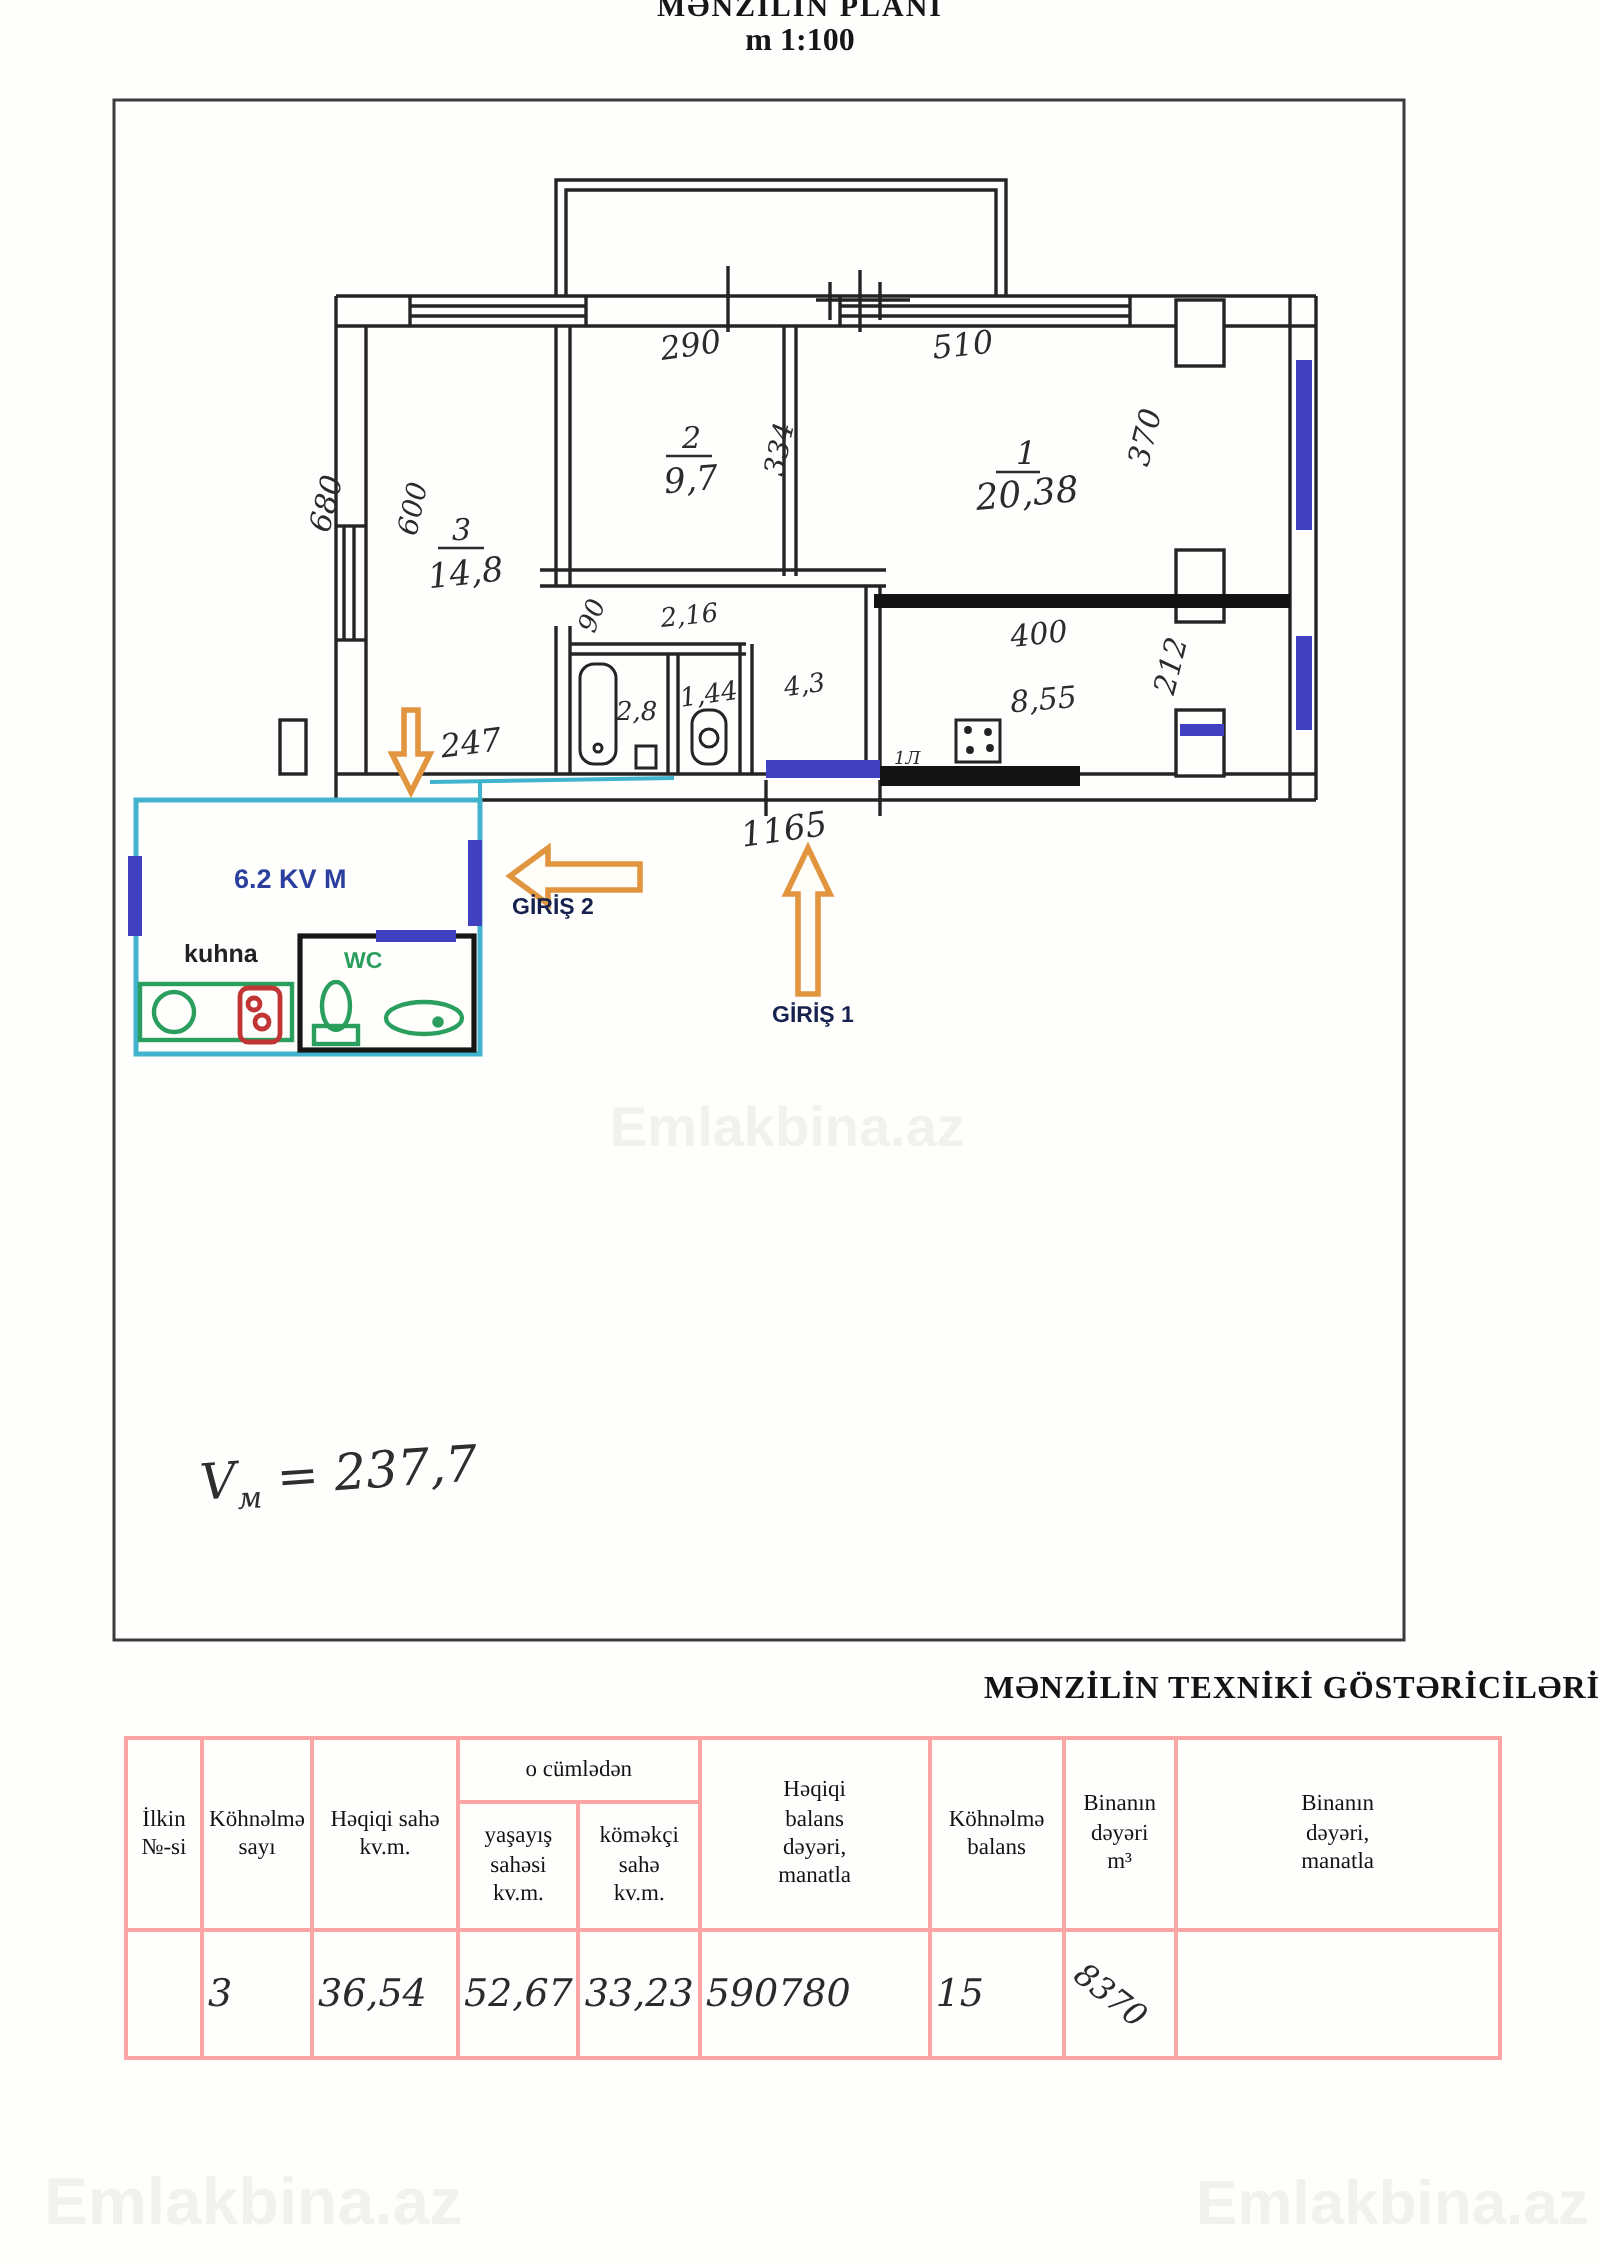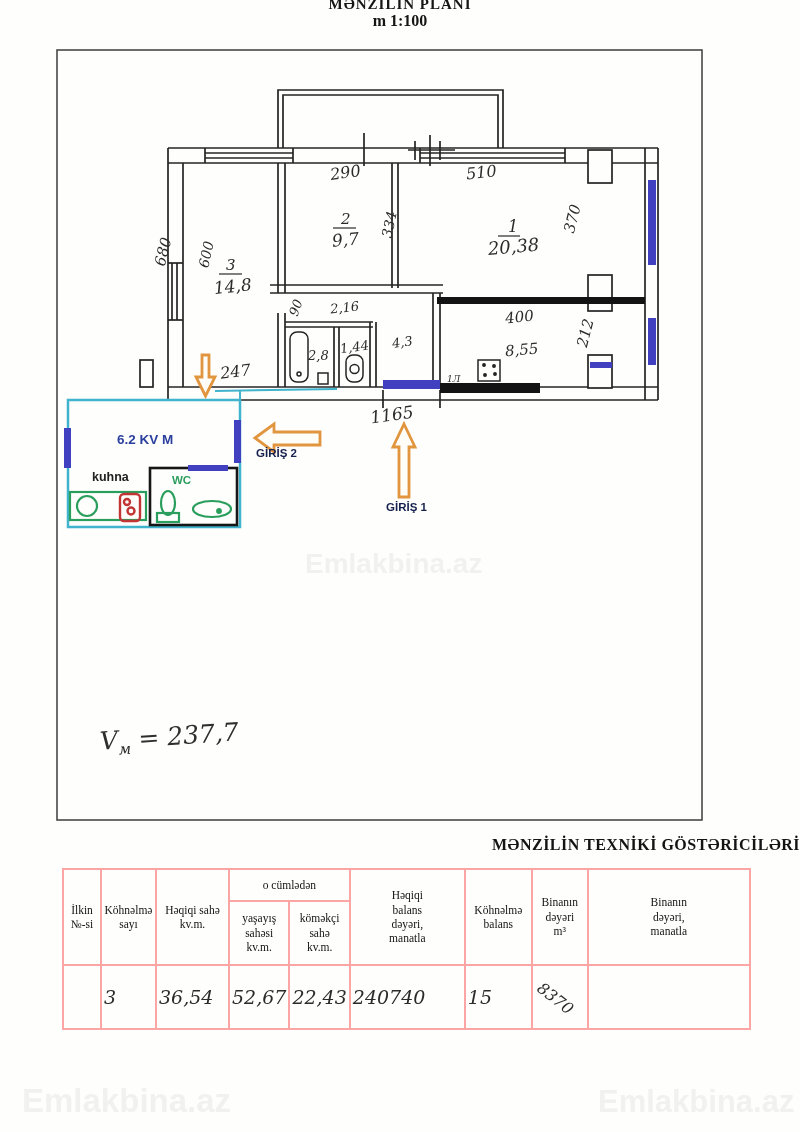--- a/index.html
+++ b/index.html
@@ -243,22 +243,22 @@
 kv.m.</th>
     <th>köməkçi
 sahə
 kv.m.</th>
   </tr>
   <tr>
     <td></td>
     <td>3</td>
     <td>36,54</td>
     <td>52,67</td>
-    <td>22,43</td>
-    <td>240740</td>
+    <td>33,23</td>
+    <td>590780</td>
     <td>15</td>
     <td><span class="rot">8370</span></td>
     <td></td>
   </tr>
 </tbody>
   </table>
 
 <div class="abs wm wm-left">Emlakbina.az</div>
 <div class="abs wm wm-right">Emlakbina.az</div>
 

